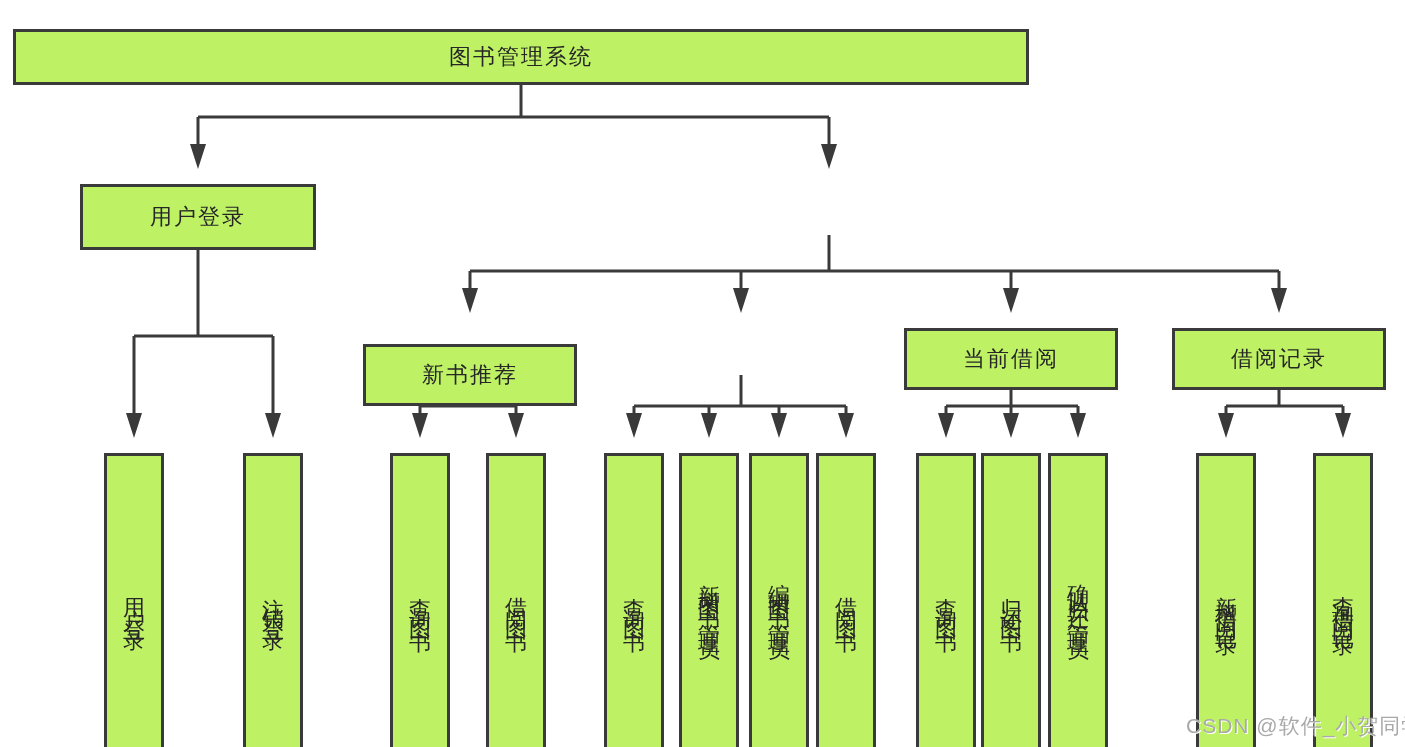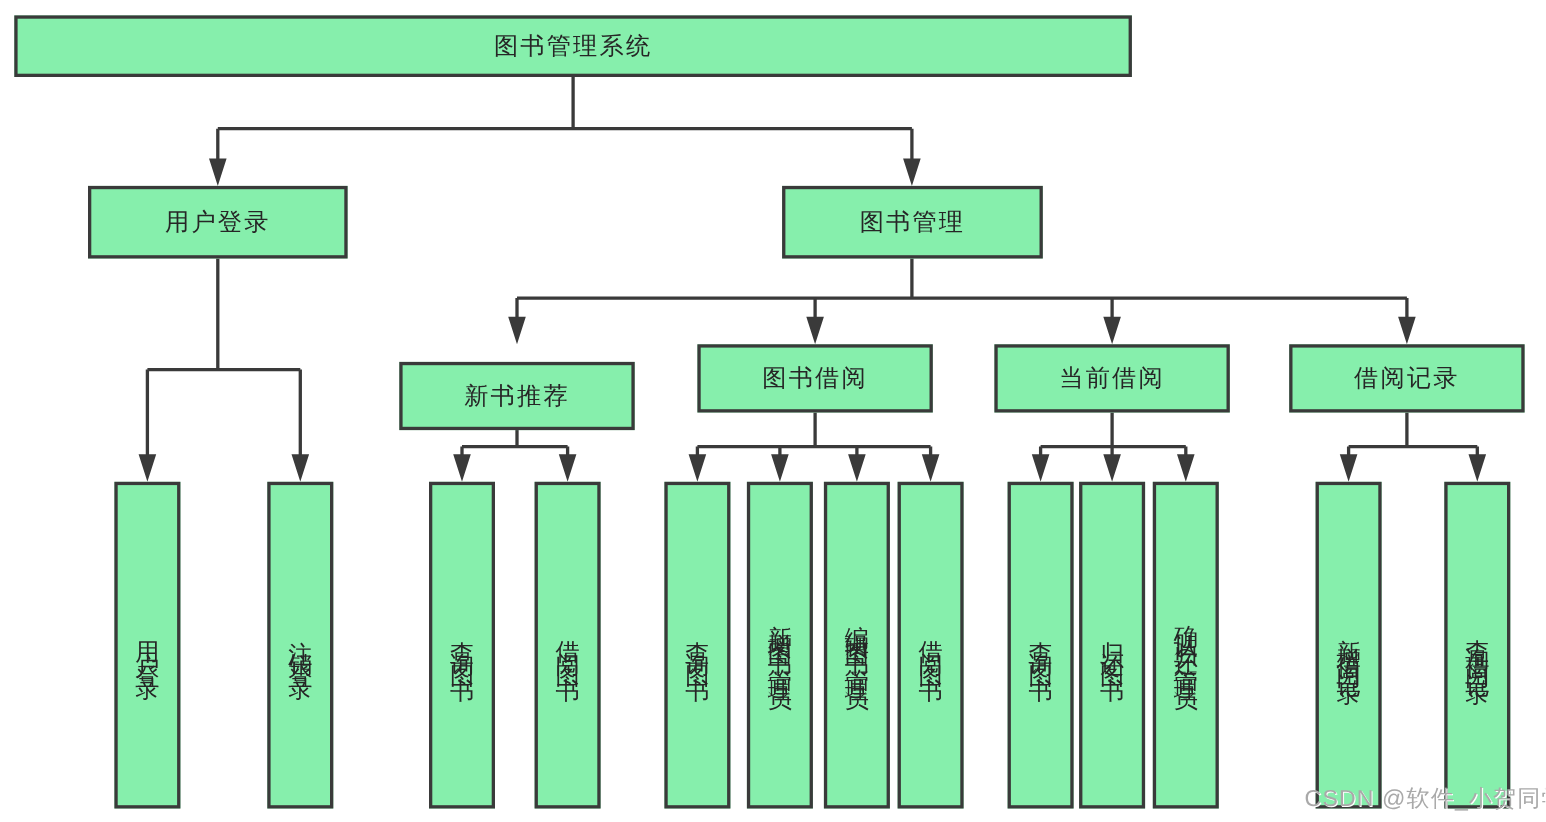--- a/index.html
+++ b/index.html
@@ -16,26 +16,27 @@
     font-family: "Liberation Sans", "DejaVu Sans", sans-serif;
   }
   .connectors {
     position: absolute;
     left: 0;
     top: 0;
     pointer-events: none;
   }
   .box {
     position: absolute;
-    background: #86efac;
+    background: #bef264;
     border: 3px solid #3a3a3a;
     box-sizing: border-box;
     display: flex;
     align-items: center;
     justify-content: center;
+    margin-top: 15px;
   }
   .h-label {
     font-size: 22px;
     color: #262626;
     letter-spacing: 2px;
     white-space: nowrap;
   }
   .v-box {
     top: 438px;
     width: 60px;
@@ -125,29 +126,23 @@
              M1343 438 l-8 -25 h16 z" fill="#3a3a3a" stroke="none"></path>
   </svg>
 
   <div class="box" style="left:13px; top:14px; width:1016px; height:56px;">
     <span class="h-label">图书管理系统</span>
   </div>
 
   <div class="box" style="left:80px; top:169px; width:236px; height:66px;">
     <span class="h-label">用户登录</span>
   </div>
-  <div class="box" style="left:711px; top:169px; width:237px; height:66px;">
-    <span class="h-label">图书管理</span>
-  </div>
 
   <div class="box" style="left:363px; top:329px; width:214px; height:62px;">
     <span class="h-label">新书推荐</span>
-  </div>
-  <div class="box" style="left:634px; top:313px; width:214px; height:62px;">
-    <span class="h-label">图书借阅</span>
   </div>
   <div class="box" style="left:904px; top:313px; width:214px; height:62px;text-align:right;">
     <span class="h-label">当前借阅</span>
   </div>
   <div class="box" style="left:1172px; top:313px; width:214px; height:62px;">
     <span class="h-label">借阅记录</span>
   </div>
 
   <div class="box v-box" style="left:104px;">
     <span class="v-label vs4">用户登录</span>

